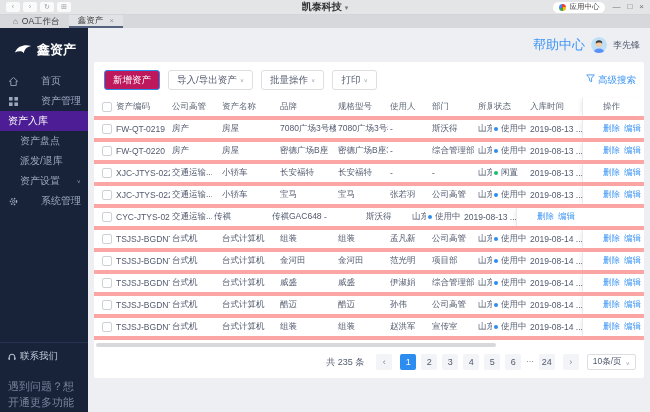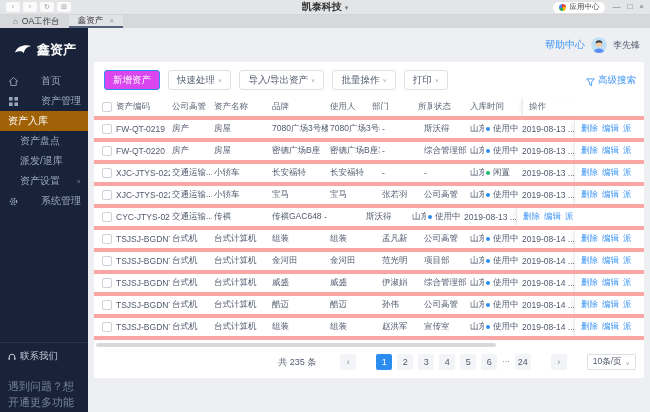--- a/index.html
+++ b/index.html
@@ -28,56 +28,56 @@
   .tab .tclose{color:#999;font-size:8px;margin-left:2px;}
 
   
   .sidebar{position:absolute;top:28px;left:0;width:88px;height:384px;background:#182339;color:#9aa7bf;z-index:20;}
   .logo{display:flex;align-items:center;gap:5px;padding:13px 0 0 14px;color:#fff;font-size:13px;font-weight:bold;}
   .menu{margin-top:12px;}
   .mi{height:20px;display:flex;align-items:center;gap:23px;padding-left:9px;font-size:10px;cursor:default;position:relative;}
   .mi svg{flex:none;}
   .mi .chev{position:absolute;right:7px;font-size:6px;color:#8794ab;transform:scaleY(.8);}
   .mi.sub{padding-left:20px;}
-  .mi.active{background:#a16207;color:#fff;padding-left:8px;}
+  .mi.active{background:#4c1d95;color:#fff;padding-left:8px;}
   .contact{position:absolute;top:314px;left:0;width:88px;padding:7px 8px 0;border-top:1px solid #273350;}
   .contact-title{display:flex;align-items:center;gap:4px;color:#c5cede;font-size:9.5px;}
   .contact-desc{margin-top:16px;font-size:11px;color:#76839b;line-height:1.45;}
 
   
   .main{position:absolute;left:88px;top:28px;width:562px;height:384px;background:#edeff3;}
   .main-top{height:34px;display:flex;align-items:center;justify-content:flex-end;gap:6px;padding-right:10px;}
-  .help{color:#3d95f5;font-size:10px;}
+  .help{color:#3d95f5;font-size:13px;}
   .avatar{width:16px;height:16px;border-radius:50%;overflow:hidden;flex:none;}
   .uname{font-size:9px;color:#515a6e;}
 
   .card{position:absolute;left:6px;top:34px;width:550px;height:316px;background:#fff;border-radius:2px;}
   .toolbar{display:flex;align-items:center;gap:8px;padding:8px 8px 0 10px;}
   .btn{height:20px;padding:0 8px;border:1px solid #dcdee2;border-radius:3px;background:#fff;
     font-size:9.5px;color:#515a6e;display:flex;align-items:center;gap:3px;flex:none;}
   .btn .bcaret{font-size:6px;color:#9aa1ad;transform:scaleY(.8);}
-  .btn.primary{background:#d946ef;border-color:#2d8cf0;color:#fff;}
-  .adv{margin-left:auto;color:#3d95f5;font-size:9.5px;display:flex;align-items:flex-end;gap:3px;}
+  .btn.primary{background:#be185d;border-color:#2d8cf0;color:#fff;}
+  .adv{margin-left:auto;color:#3d95f5;font-size:9.5px;display:flex;align-items:flex-start;gap:3px;}
 
   .table{margin-top:8px;position:relative;}
   .tr{display:flex;height:22px;align-items:center;border-bottom:4px solid #fca5a5;font-size:8.5px;color:#515a6e;}
   .tr.head{color:#5c6575;}
   .c{padding-left:2px;white-space:nowrap;overflow:hidden;flex:none;height:100%;display:flex;align-items:center;}
   .c-cb{width:20px;padding-left:8px;}
   .cbx{width:10px;height:10px;border:1px solid #ccd0d7;border-radius:2px;background:#fff;flex:none;}
-  .c-code{width:56px;}.c-cat{width:42px;}.c-name{width:58px;}.c-brand{width:58px;}
+  .c-code{width:56px;}.c-cat{width:42px;}.c-name{width:58px;margin-left:8px;}.c-brand{width:58px;}
   .c-model{width:52px;}.c-user{width:42px;text-align:center;}.c-dept{width:46px;}.c-comp{width:16px;}
   .c-status{width:36px;}.c-date{width:54px;}
   .c-act{width:62px;border-left:1px solid #e8eaec;box-shadow:-3px 0 4px -2px rgba(0,0,0,.08);
-    display:flex;gap:4px;padding-left:6px;}
+    display:flex;gap:4px;padding-left:20px;}
   .dot{width:4px;height:4px;border-radius:50%;margin-right:3px;display:inline-block;flex:none;}
   .lnk{color:#3d95f5;}
   .hscroll{margin:3px 0 0 2px;width:400px;height:4px;background:#d7d9dd;border-radius:2px;}
 
-  .pg{display:flex;align-items:center;justify-content:flex-end;gap:20px;padding:7px 8px 0 0;font-size:9px;color:#515a6e;}
+  .pg{display:flex;align-items:center;justify-content:flex-end;gap:8px;padding:7px 8px 0 0;font-size:9px;color:#515a6e;}
   .pg-total{margin-right:4px;}
   .pi{min-width:16px;height:16px;background:#f3f4f7;border-radius:2px;display:flex;align-items:center;
     justify-content:center;padding:0 3px;color:#515a6e;}
   .pi.active{background:#2d8cf0;color:#fff;}
   .pi.arrow{color:#808695;}
   .dots{color:#808695;}
   .psel{height:16px;border:1px solid #dcdee2;border-radius:2px;background:#fff;display:flex;
     align-items:center;gap:4px;padding:0 5px;font-size:8.5px;color:#515a6e;}
   .psel .bcaret{font-size:6px;color:#9aa1ad;transform:scaleY(.8);}
 </style>
@@ -189,24 +189,20 @@
       </svg>
     </span>
     <span class="uname">李先锋</span>
   </div>
 
   <div class="card">
 
     <div class="toolbar">
       <div class="btn primary">
         <span>新增资产</span>
-      </div>
-      <div class="btn">
-        <span>快速处理</span>
-        <span class="bcaret">∨</span>
       </div>
       <div class="btn">
         <span>导入/导出资产</span>
         <span class="bcaret">∨</span>
       </div>
       <div class="btn">
         <span>批量操作</span>
         <span class="bcaret">∨</span>
       </div>
       <div class="btn">
@@ -224,20 +220,21 @@
     <div class="table">
       <div class="tr head">
         <div class="c c-cb">
           <span class="cbx"></span>
         </div>
 
       <div class="c c-code">资产编码</div>
           <div class="c c-cat">公司高管</div>
           <div class="c c-name">资产名称</div>
           <div class="c c-brand">品牌</div>
+          <div class="c c-model">规格型号</div>
           <div class="c c-user">使用人</div>
           <div class="c c-dept">部门</div>
           <div class="c c-comp">所属</div>
           <div class="c c-status">状态</div>
           <div class="c c-date">入库时间</div>
           <div class="c c-act">操作</div>
         </div>
       <div>
           <div class="tr">
             <div class="c c-cb">

